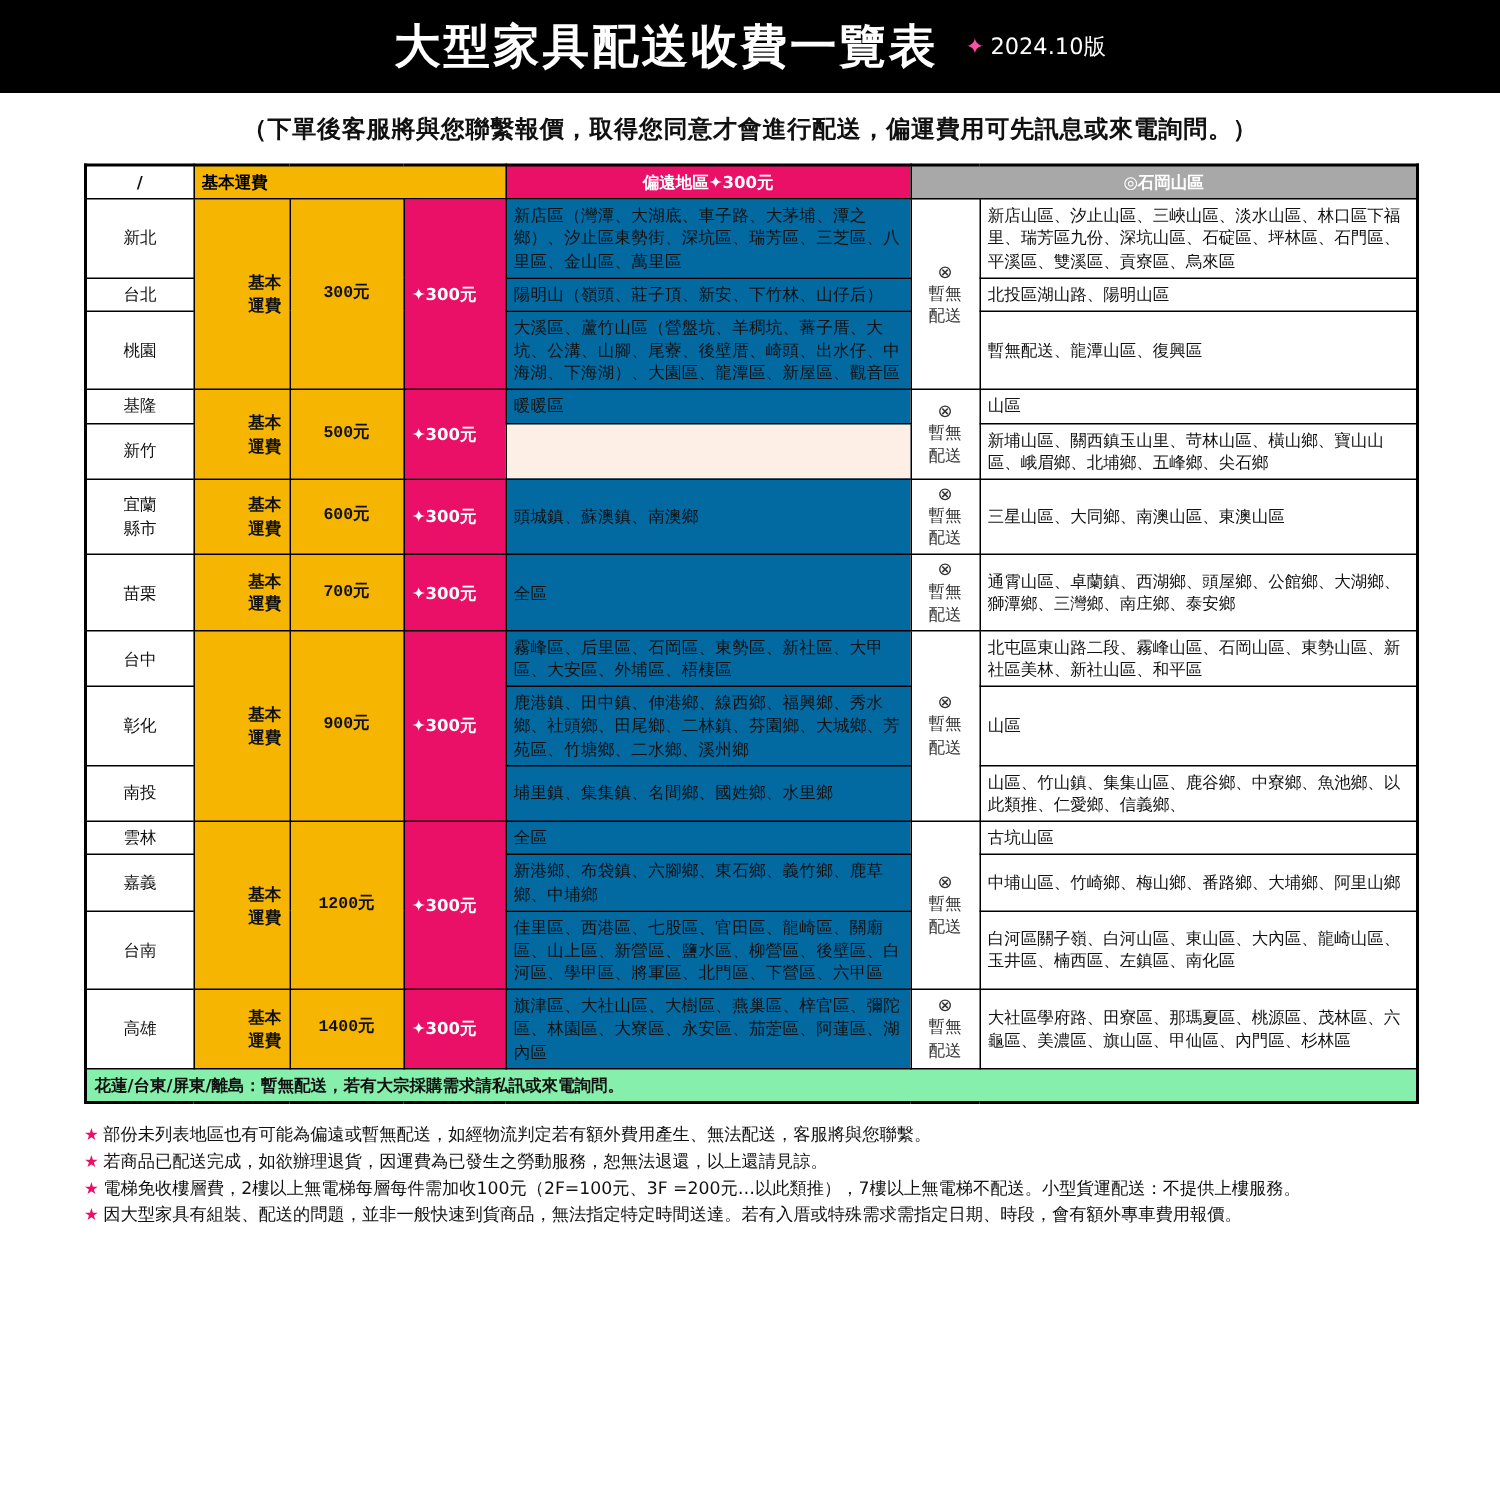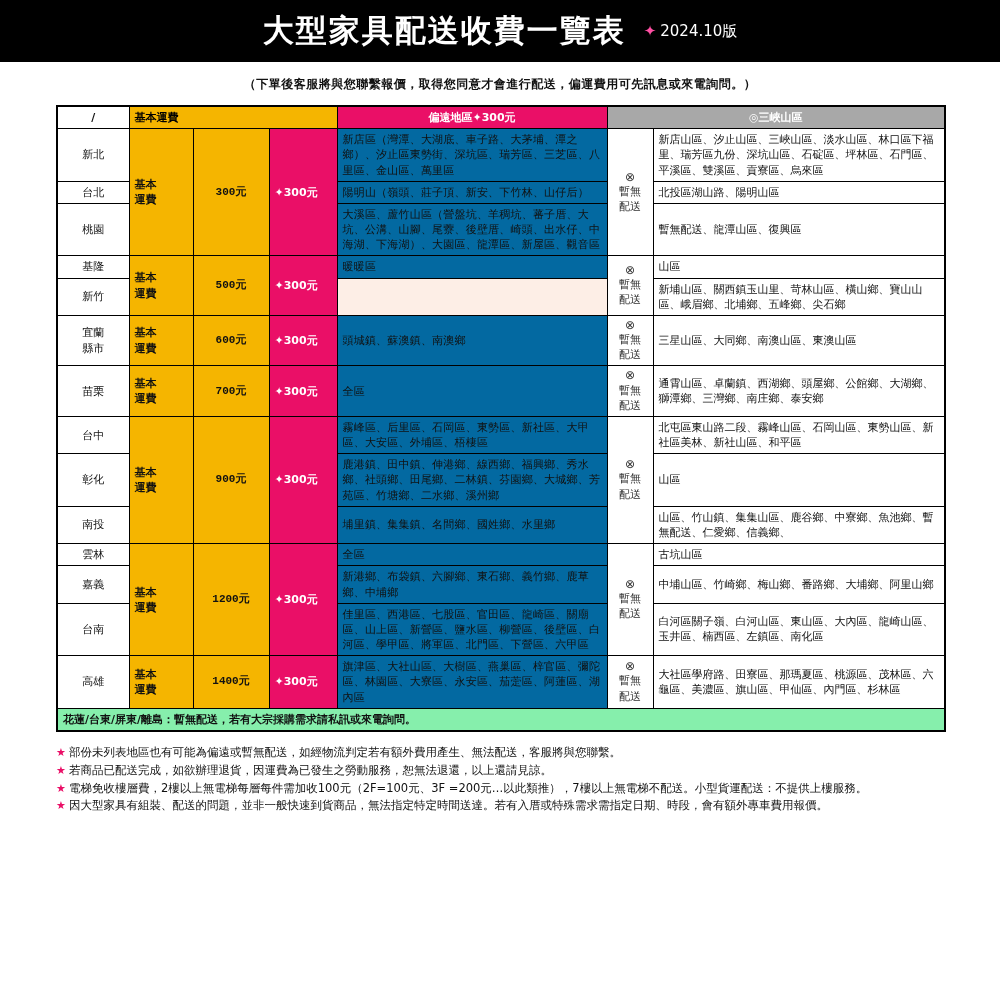--- a/index.html
+++ b/index.html
@@ -15,21 +15,21 @@
   
   .header{
     height:62px;background:#000;color:#fff;
     display:flex;align-items:center;justify-content:center;gap:18px;text-align:center;
   }
   .header .title{font-size:31px;font-weight:bold;letter-spacing:2px;}
   .header .ver{font-size:15px;display:flex;align-items:center;gap:4px;}
   .header .ver .star{color:#ff4fa3;font-size:15px;}
 
   .subhead{
-    text-align:center;font-size:12px;font-weight:bold;
+    text-align:center;font-size:16px;font-weight:bold;
     padding:14px 0 12px;letter-spacing:0.5px;
   }
 
   
   .tbl-wrap{padding:0 56px;}
   table.main{
     border-collapse:collapse;width:888px;table-layout:fixed;
     border:2px solid #000;
   }
   table.main td,table.main th{
@@ -52,21 +52,21 @@
   .h-slash{background:#fff;font-size:17px;text-align:center;font-weight:bold;}
   .h-basic{background:#f5b500;color:#000;text-align:left;font-weight:bold;font-size:15px;}
   .h-remote{background:#ea0f67;color:#fff;text-align:center;font-weight:bold;font-size:15px;}
   .h-nodel{background:#a8a8a8;color:#fff;text-align:center;font-weight:bold;font-size:15px;}
 
   
   .region{
     text-align:center;font-weight:normal;font-size:17px;background:#fff;
   }
   .basic{
-    background:#f5b500;text-align:left;font-weight:bold;font-size:12px;
+    background:#f5b500;text-align:right;font-weight:bold;font-size:12px;
     line-height:1.2;
   }
   .fee{
     background:#f5b500;text-align:center;font-weight:bold;font-size:18px;font-family:Liberation Mono, monospace;
   }
   .plus{
     background:#ea0f67;color:#fff;text-align:left;font-weight:bold;font-size:13px;
   }
   .remote{
     background:#0369a1;font-size:10.5px;text-align:left;letter-spacing:0.2px;
@@ -115,21 +115,21 @@
           <col class="c-plus">
         <col class="c-remote">
           <col class="c-nomark">
           <col class="c-nodel">
       </colgroup>
       <thead>
         <tr>
           <th class="h-slash">/</th>
           <th class="h-basic" colspan="3">基本運費</th>
           <th class="h-remote" colspan="1">偏遠地區✦300元</th>
-          <th class="h-nodel" colspan="2">◎三峽山區</th>
+          <th class="h-nodel" colspan="2">◎石岡山區</th>
         </tr>
       </thead>
       <tbody>
           <tr>
             <td class="region">新北</td>
             <td class="basic" rowspan="3">基本<br>運費</td>
             <td class="fee" rowspan="3">300元</td>
             <td class="plus" rowspan="3">✦300元</td>
             <td class="remote">新店區（灣潭、大湖底、車子路、大茅埔、潭之鄉）、汐止區東勢街、深坑區、瑞芳區、三芝區、八里區、金山區、萬里區</td>
             <td class="nomark" rowspan="3"><span class="x">⊗</span>暫無<br>配送</td>
@@ -187,21 +187,21 @@
             <td class="nodel">北屯區東山路二段、霧峰山區、石岡山區、東勢山區、新社區美林、新社山區、和平區</td>
           </tr>
           <tr>
             <td class="region">彰化</td>
             <td class="remote">鹿港鎮、田中鎮、伸港鄉、線西鄉、福興鄉、秀水鄉、社頭鄉、田尾鄉、二林鎮、芬園鄉、大城鄉、芳苑區、竹塘鄉、二水鄉、溪州鄉</td>
             <td class="nodel">山區</td>
           </tr>
           <tr>
             <td class="region">南投</td>
             <td class="remote">埔里鎮、集集鎮、名間鄉、國姓鄉、水里鄉</td>
-            <td class="nodel">山區、竹山鎮、集集山區、鹿谷鄉、中寮鄉、魚池鄉、暫無配送、仁愛鄉、信義鄉、</td>
+            <td class="nodel">山區、竹山鎮、集集山區、鹿谷鄉、中寮鄉、魚池鄉、以此類推、仁愛鄉、信義鄉、</td>
           </tr>
           <tr>
             <td class="region">雲林</td>
             <td class="basic" rowspan="3">基本<br>運費</td>
             <td class="fee" rowspan="3">1200元</td>
             <td class="plus" rowspan="3">✦300元</td>
             <td class="remote">全區</td>
             <td class="nomark" rowspan="3"><span class="x">⊗</span>暫無<br>配送</td>
             <td class="nodel">古坑山區</td>
           </tr>

